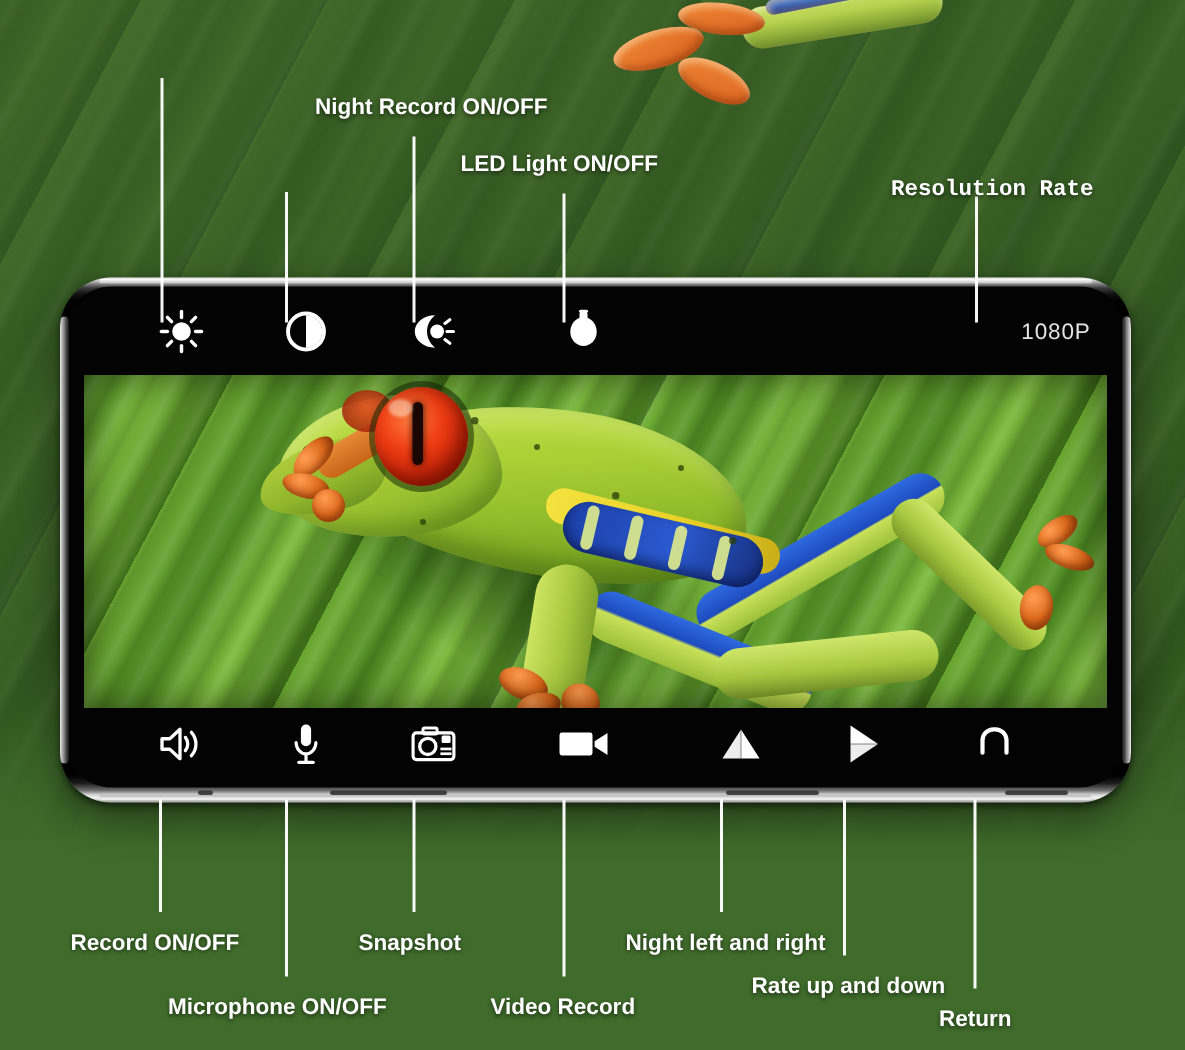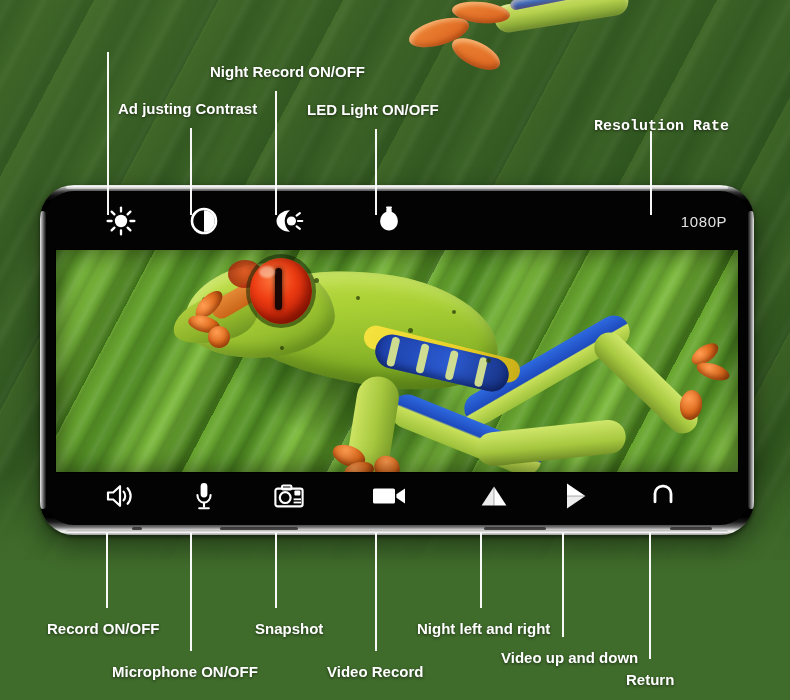--- a/index.html
+++ b/index.html
@@ -607,43 +607,42 @@
         </span>
       </div>
     </div>
   </div>
 
   <div class="leader" style="left:107px;top:52px;height:163px;"></div>
 
   <div class="callout" style="left:210px;top:63px;">Night Record ON/OFF</div>
   <div class="leader" style="left:275px;top:91px;height:124px;"></div>
 
-  <div class="callout" style="left:118px;top:100px;">Ad justing Contrast</div>
   <div class="leader" style="left:190px;top:128px;height:87px;"></div>
 
   <div class="callout" style="left:307px;top:101px;">LED Light ON/OFF</div>
   <div class="leader" style="left:375px;top:129px;height:86px;"></div>
 
   <div class="callout" style="left:594px;top:118px;font-family:Liberation Mono, monospace;">Resolution Rate</div>
   <div class="leader" style="left:650px;top:131px;height:84px;"></div>
 
   <div class="leader" style="left:106px;top:533px;height:75px;"></div>
   <div class="callout" style="left:47px;top:620px;">Record ON/OFF</div>
 
   <div class="leader" style="left:190px;top:533px;height:118px;"></div>
   <div class="callout" style="left:112px;top:663px;">Microphone ON/OFF</div>
 
   <div class="leader" style="left:275px;top:533px;height:75px;"></div>
-  <div class="callout" style="left:255px;top:620px;">Snapshot</div>
+  <div class="callout" style="left:239px;top:620px;">Snapshot</div>
 
   <div class="leader" style="left:375px;top:533px;height:118px;"></div>
   <div class="callout" style="left:327px;top:663px;">Video Record</div>
 
   <div class="leader" style="left:480px;top:533px;height:75px;"></div>
   <div class="callout" style="left:417px;top:620px;">Night left and right</div>
 
   <div class="leader" style="left:562px;top:533px;height:104px;"></div>
-  <div class="callout" style="left:501px;top:649px;">Video up and down</div>
+  <div class="callout" style="left:501px;top:649px;">Rate up and down</div>
 
   <div class="leader" style="left:649px;top:533px;height:126px;"></div>
   <div class="callout" style="left:626px;top:671px;">Return</div>
 
 </div>
 
 </body></html>

